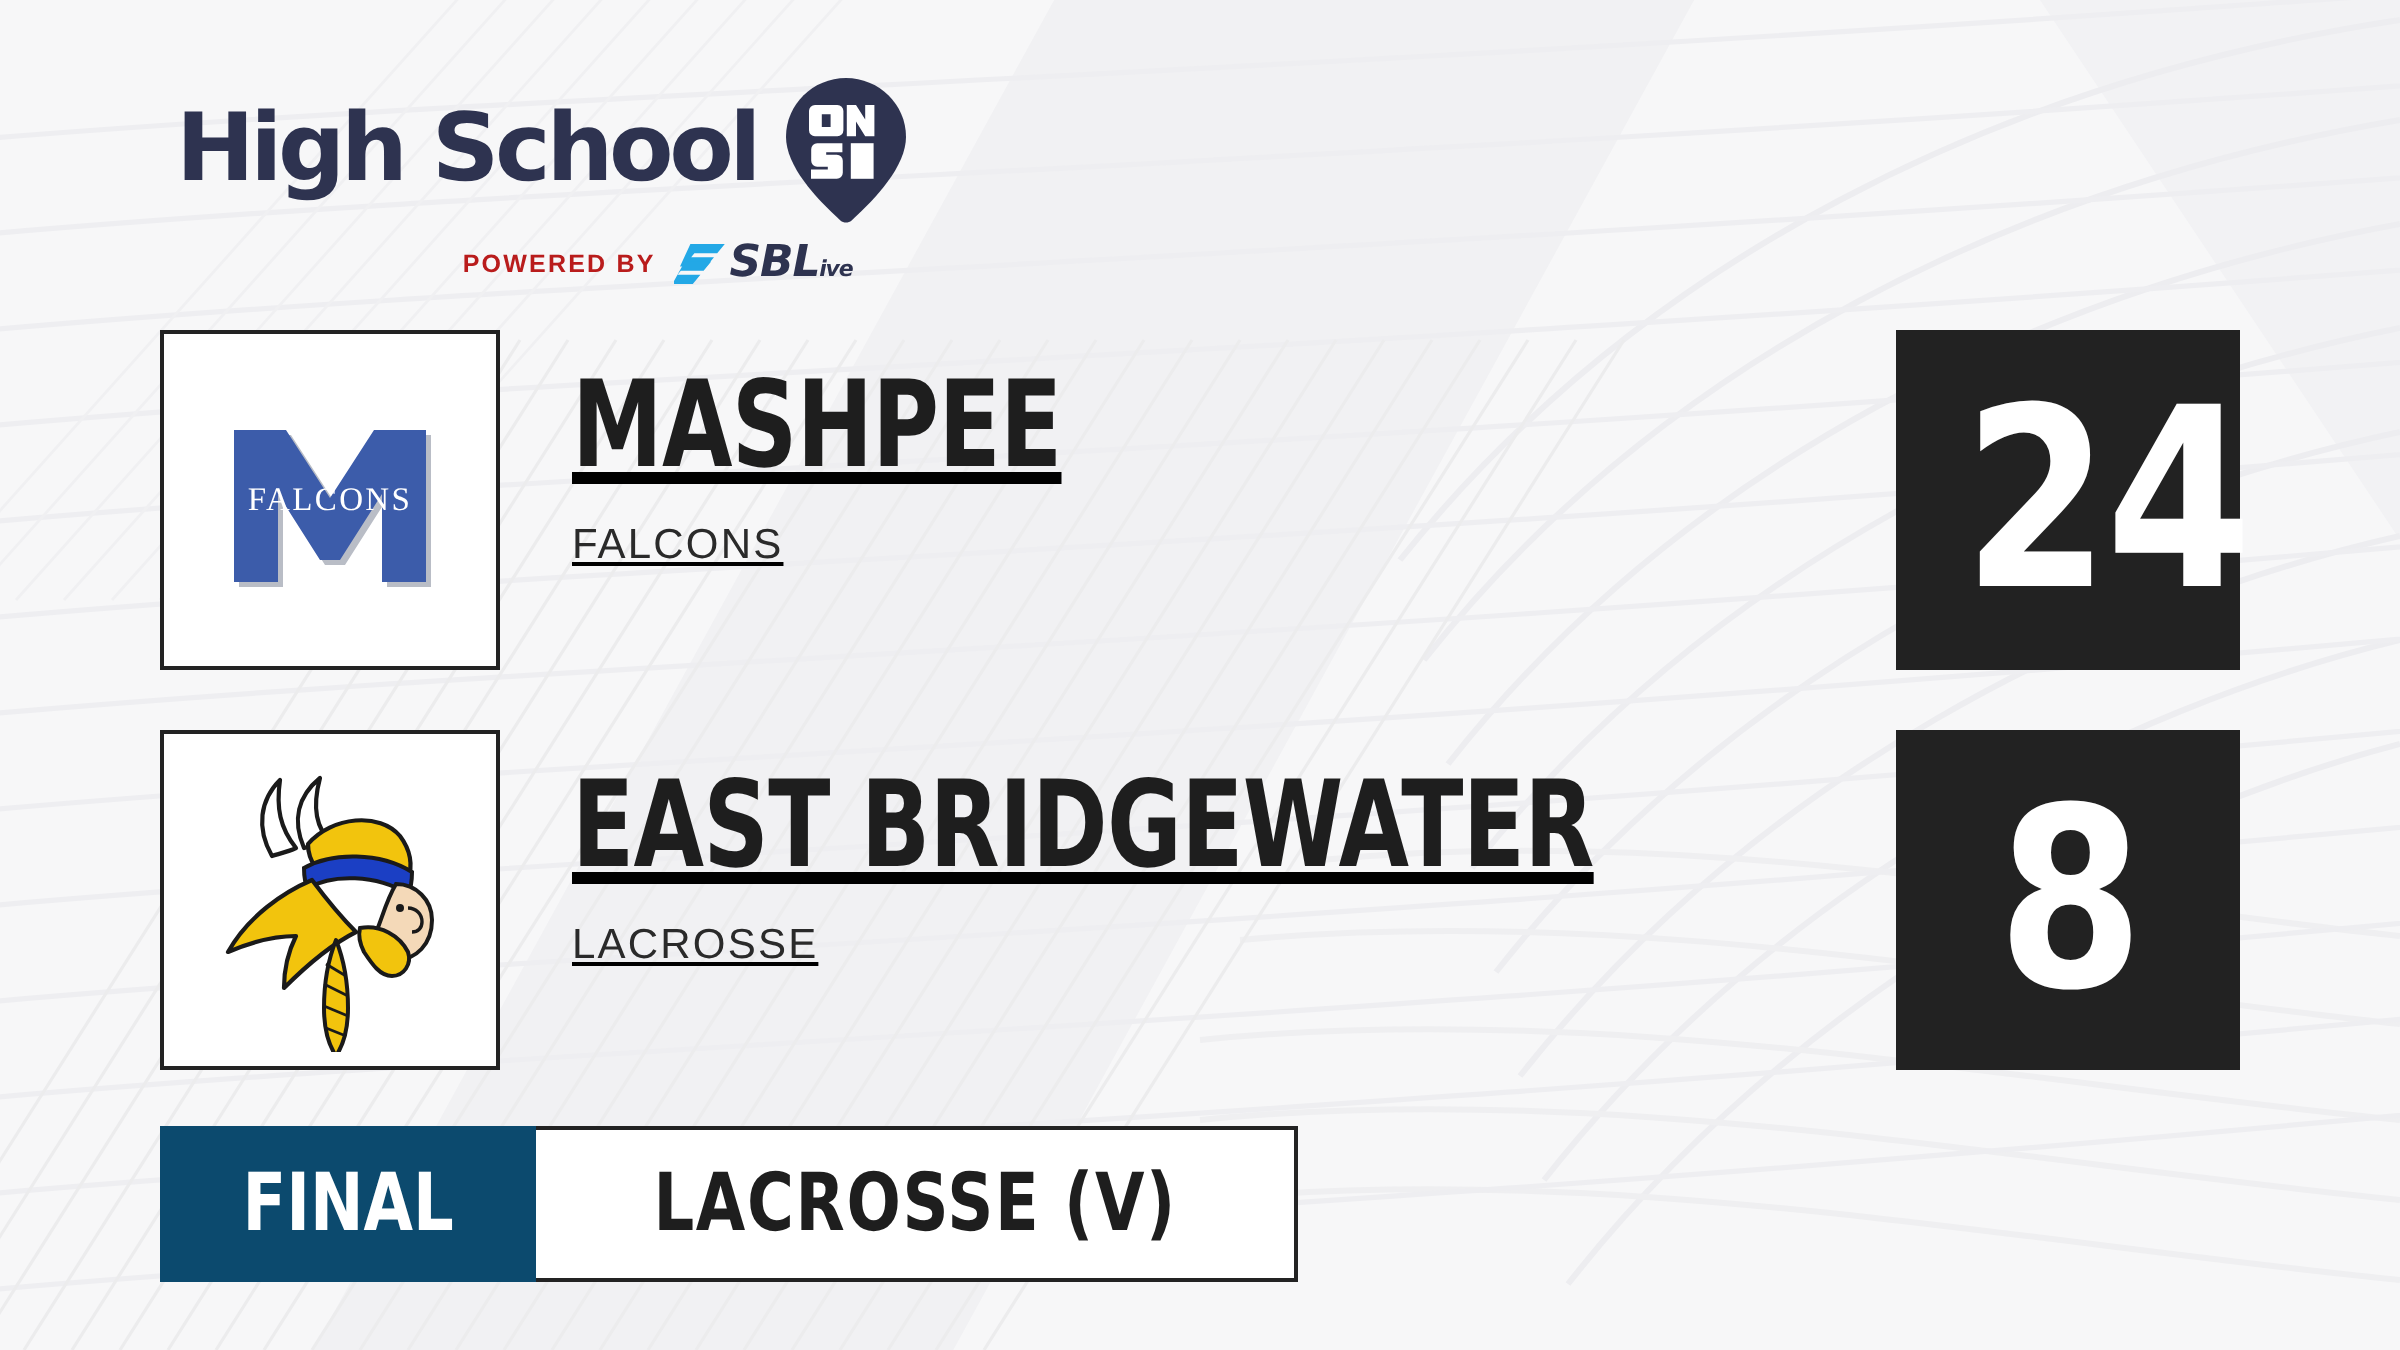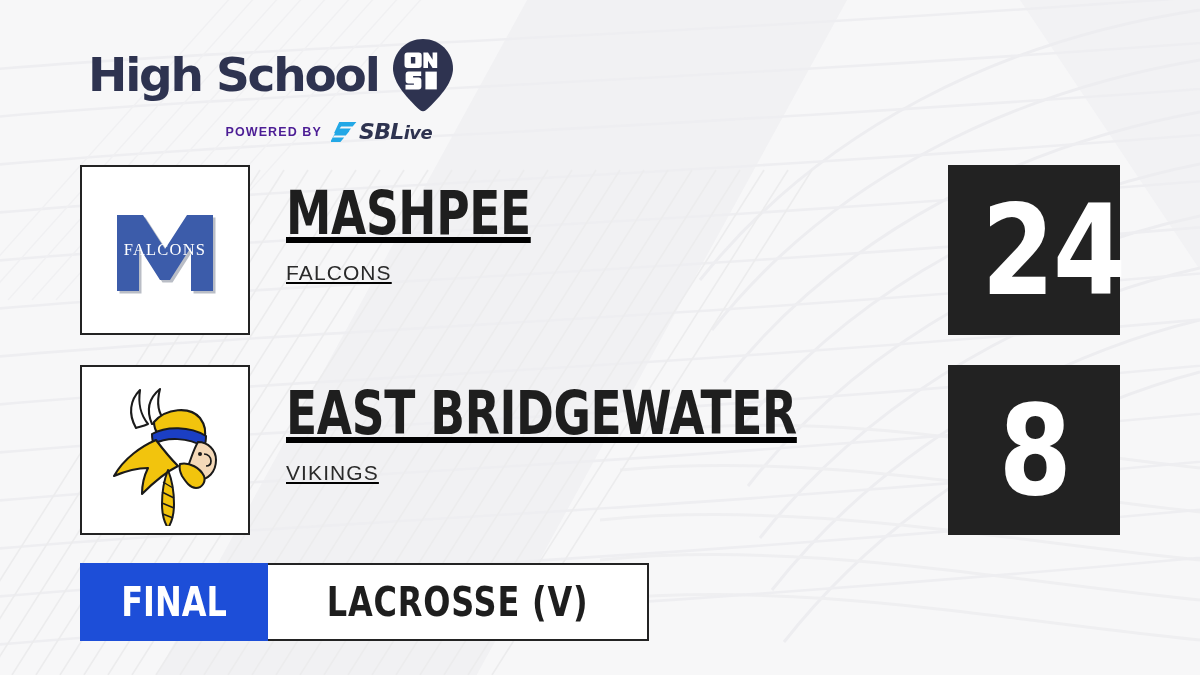--- a/index.html
+++ b/index.html
@@ -31,31 +31,31 @@
   }
   .pin { width:62px; height:74px; display:block; margin-top:2px; }
 
   .powered {
     display:flex; align-items:center; justify-content:center;
     gap:9px; margin-top:9px; padding-left:116px;
   }
   .powered-label {
     font-family:"Liberation Sans", sans-serif;
     font-weight:700; font-size:12.5px; letter-spacing:1.1px;
-    color:#4c1d95;
+    color:#b91c1c;
   }
   .sbl { display:flex; align-items:center; gap:2px; }
   .sbl-mark { width:26px; height:20px; display:block; }
   .sbl-word {
     font-family:"DejaVu Sans", sans-serif;
     font-weight:700; font-style:italic;
     font-size:22px; letter-spacing:-0.6px;
     color:#2e3350; line-height:1;
   }
-  .sbl-word .lo { font-size:18px; }
+  .sbl-word .lo { font-size:11px; }
 
   
   .team-row { position:absolute; left:80px; }
   .team-row.r1 { top:165px; }
   .team-row.r2 { top:365px; }
 
   .logo-box {
     position:absolute; left:0; top:0;
     width:170px; height:170px;
     background:#ffffff;
@@ -105,21 +105,21 @@
     transform:scaleX(0.84);
     transform-origin:center center;
   }
 
   
   .status-bar {
     position:absolute; left:80px; top:563px;
     height:78px; display:flex; align-items:stretch;
   }
   .status-state {
-    background:#1d4ed8;
+    background:#0c4a6e;
     display:flex; align-items:center; justify-content:center;
     padding:0 28px;
   }
   .status-state span {
     font-family:"DejaVu Sans", sans-serif;
     font-weight:700; font-size:40px; line-height:1;
     color:#ffffff; letter-spacing:0px;
     transform:scaleX(0.80); transform-origin:center;
   }
   .status-sport {
@@ -312,21 +312,21 @@
             <path d="M69,98 L79,104"></path>
             <path d="M68,108 L80,114"></path>
             <path d="M68,119 L80,124"></path>
             <path d="M69,130 L79,134"></path>
           </g>
         </g>
       </svg>
     </div>
     <div class="team-text">
       <div class="team-name">EAST BRIDGEWATER</div>
-      <div class="team-mascot">VIKINGS</div>
+      <div class="team-mascot">LACROSSE</div>
     </div>
   </div>
 
   <div class="score-box s1">
     <div class="score-val">24</div>
   </div>
   <div class="score-box s2">
     <div class="score-val">8</div>
   </div>
 

